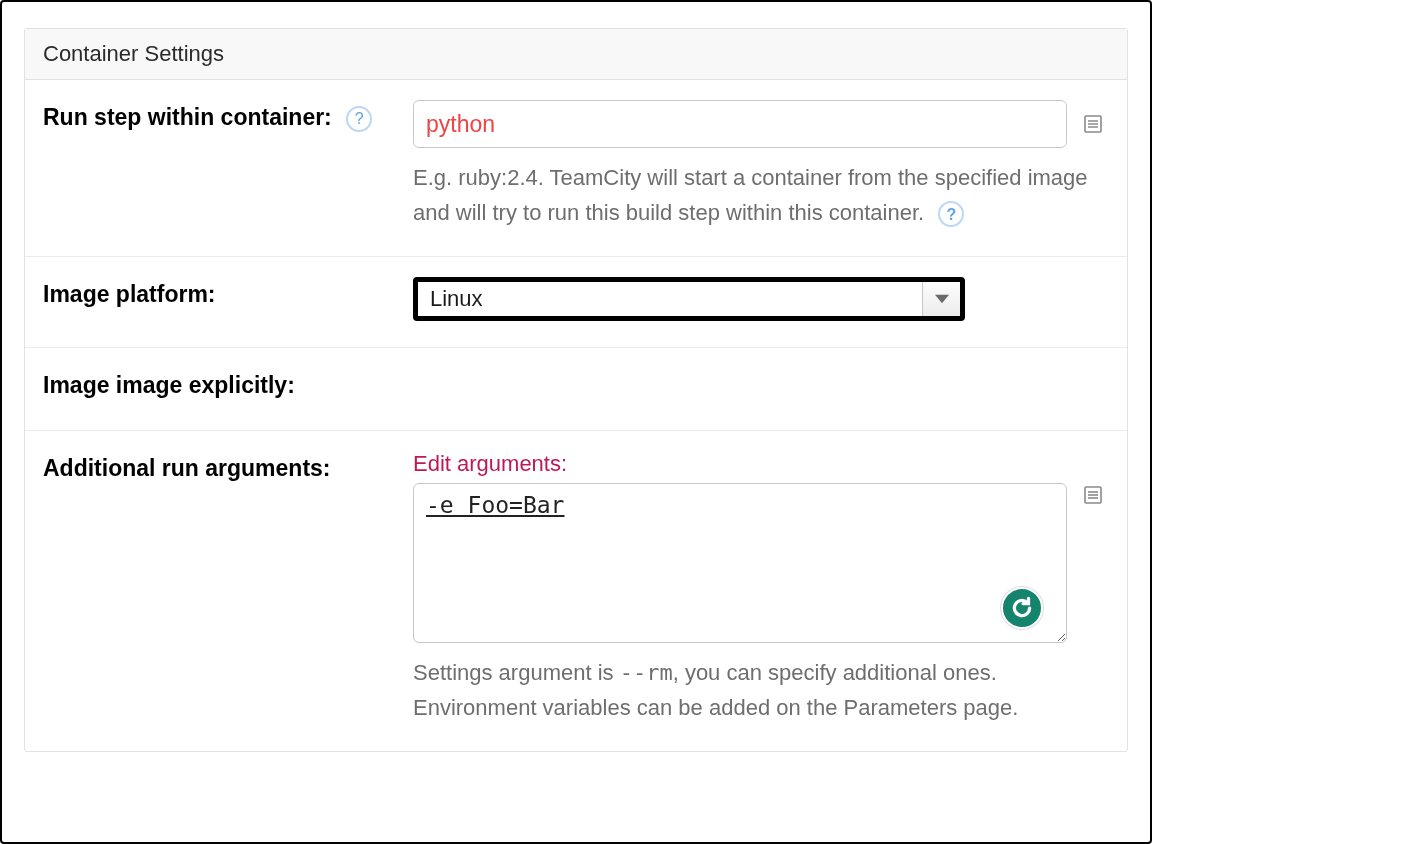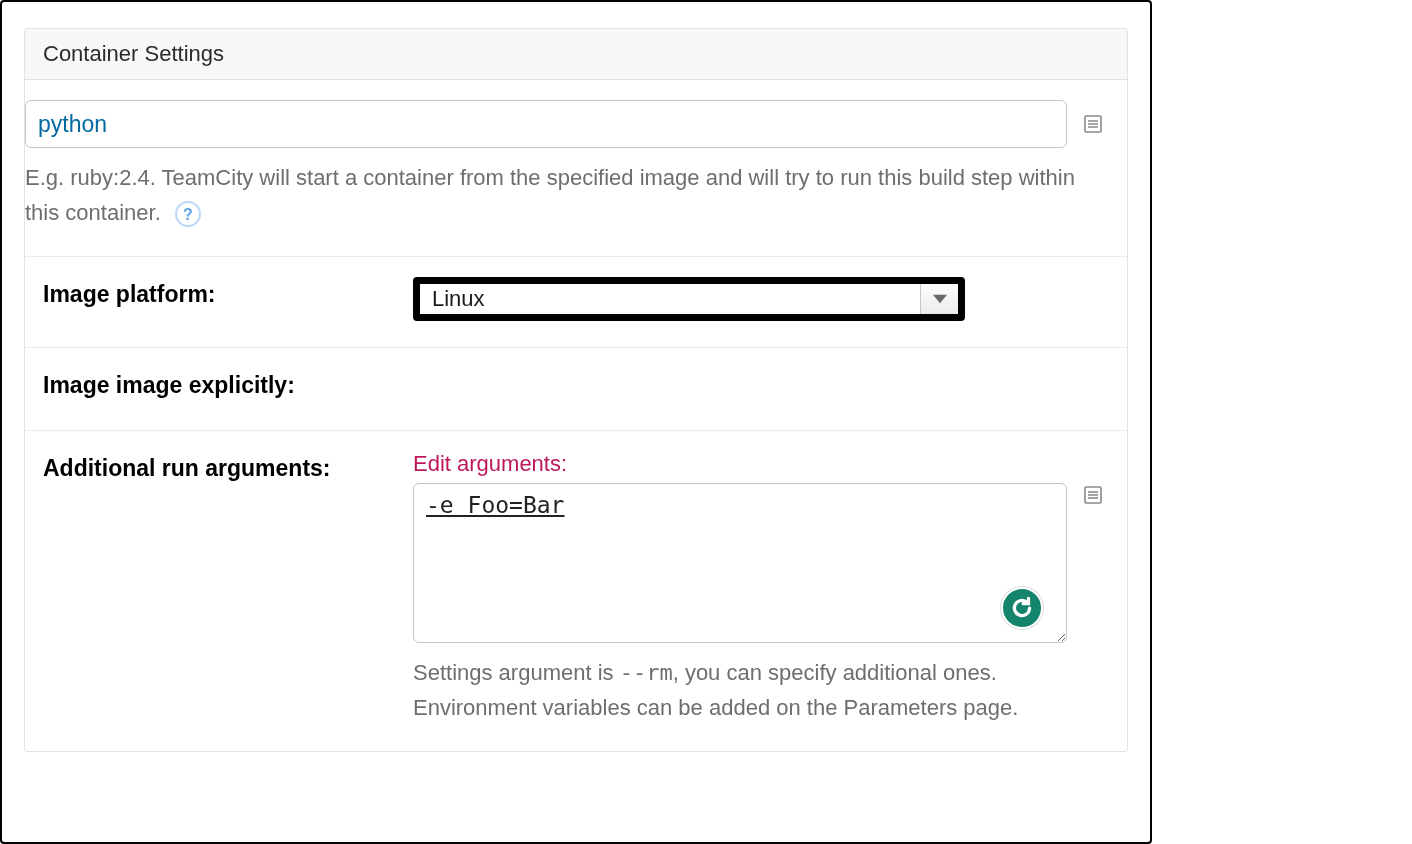--- a/index.html
+++ b/index.html
@@ -56,21 +56,21 @@
     gap: 14px;
   }
   input.text-input {
     flex: 1 1 auto;
     height: 48px;
     padding: 6px 12px;
     font-size: 23px;
     border: 1px solid #c7c7c7;
     border-radius: 6px;
     background: #fff;
-    color: #0369a1;
+    color: #ef4444;
   }
   .help-icon {
     display: inline-flex;
     align-items: center; justify-content: center;
     width: 26px; height: 26px;
     border: 2px solid #bcd7f5;
     border-radius: 50%;
     color: #5fa2e6;
     font-size: 16px;
     font-weight: 600;
@@ -89,21 +89,21 @@
   .expand-icon svg { width: 20px; height: 20px; }
   .hint {
     color: #6e6e6e;
     font-size: 22px;
     line-height: 1.6;
     margin-top: 12px;
   }
   .select-wrap {
     display: inline-flex;
     align-items: stretch;
-    border: 7px solid #000000;
+    border: 5px solid #000000;
     border-radius: 4px;
     height: 44px;
     width: 552px;
     overflow: hidden;
   }
   .select-value {
     flex: 1 1 auto;
     padding: 6px 12px;
     font-size: 22px;
     display: flex;
@@ -174,20 +174,24 @@
 </style>
 </head>
 <body>
 
 <div class="frame">
   <div class="panel">
 
     <div class="panel-header">Container Settings</div>
 
     <div class="row">
+      <div class="label-col">
+        <span>Run step within container:</span>
+        <span class="help-icon">?</span>
+      </div>
       <div class="field-col">
         <div class="input-row">
           <input type="text" class="text-input" value="python" style="">
           <span class="expand-icon">
             <svg viewBox="0 0 20 20">
                 <rect x="2" y="2" width="16" height="16" rx="1" fill="none" stroke="#8a8a8a" stroke-width="1.6"></rect>
                 <line x1="5" y1="7" x2="15" y2="7" stroke="#8a8a8a" stroke-width="1.6"></line>
                 <line x1="5" y1="10" x2="15" y2="10" stroke="#8a8a8a" stroke-width="1.6"></line>
                 <line x1="5" y1="13" x2="15" y2="13" stroke="#8a8a8a" stroke-width="1.6"></line>
               </svg>

